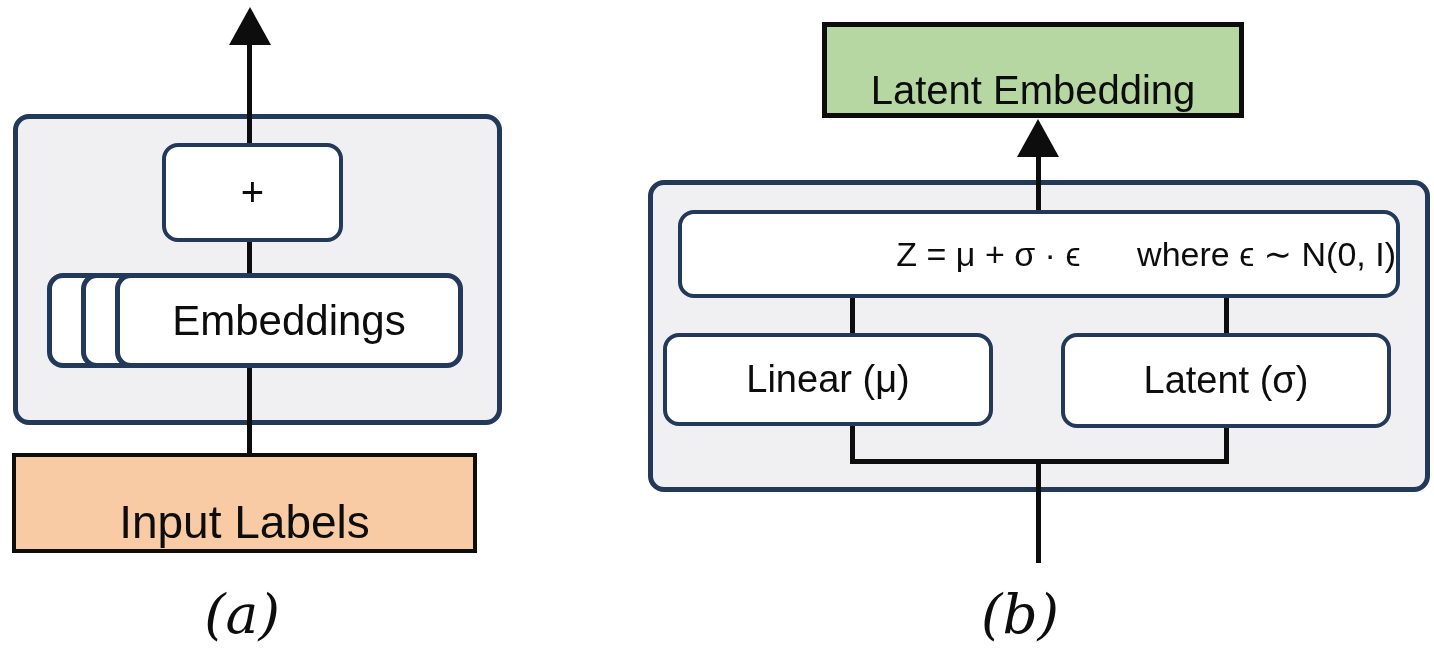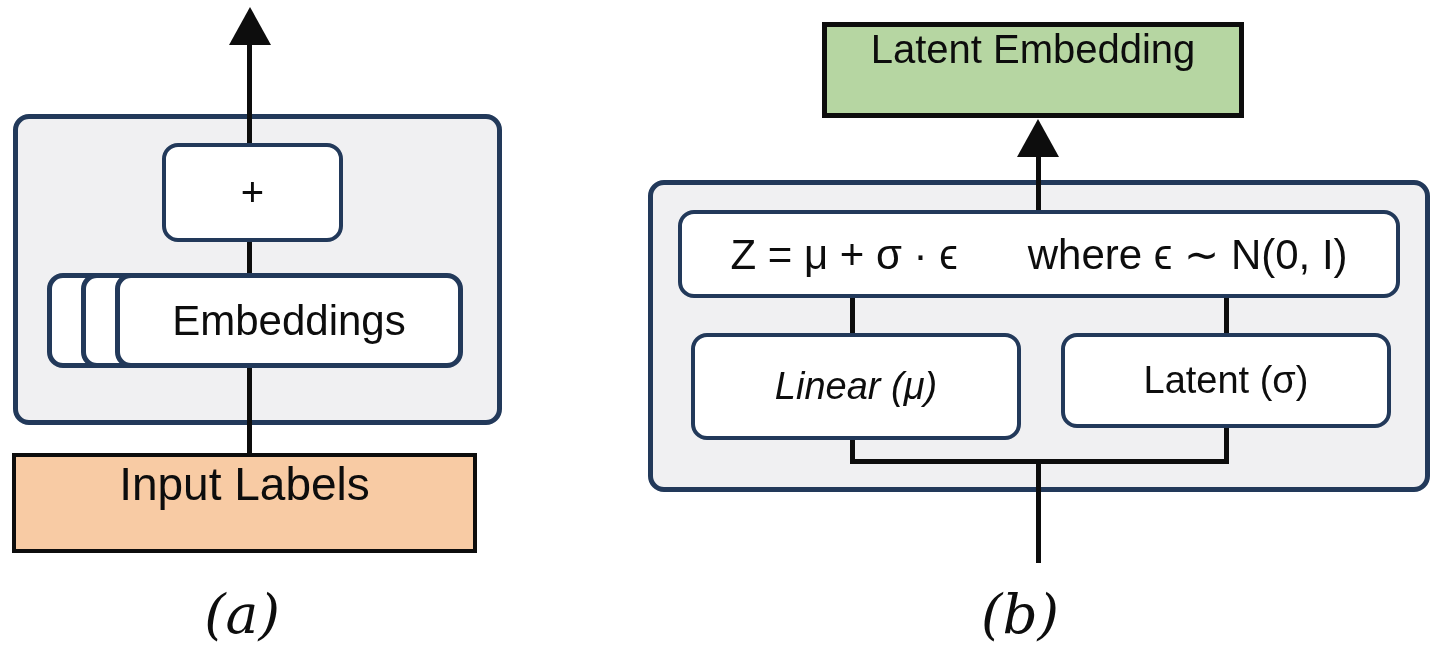--- a/index.html
+++ b/index.html
@@ -41,21 +41,21 @@
     justify-content: center;
     text-align: center;
   }
   .node.thick { border-width: 5px; }
 
   
   .rect-box {
     border: 4px solid var(--ink);
     z-index: 3;
     display: flex;
-    align-items: flex-start;
+    align-items: flex-end;
     justify-content: center;
     text-align: center;
   }
 
   
   .line {
     background: var(--ink);
     z-index: 2;
   }
 
@@ -74,21 +74,21 @@
     font-size: 55px;
     text-align: center;
     z-index: 3;
   }
 
   .txt-lg  { font-size: 46px; }
   .txt-md  { font-size: 42px; }
   .txt-green { font-size: 40px; }
   .txt-linear { font-size: 38px; }
   .txt-plus { font-size: 40px; }
-  .txt-formula { font-size: 42px; white-space: pre; }
+  .txt-formula { font-size: 34px; white-space: pre; justify-content: flex-end; }
 </style>
 </head>
 <body>
 
 <div id="canvas">
 
   <div class="abs arrow-up" style="left:229px; top:7px;"></div>
   <div class="abs line" style="left:247px; top:36px; width:5px; height:419px;"></div>
 
   <div class="abs group-box" style="left:13px; top:114px; width:489px; height:311px;"></div>
@@ -118,21 +118,21 @@
 
   <div class="abs group-box" style="left:648px; top:180px; width:782px; height:312px;"></div>
 
   <div class="abs node txt-formula" style="left:678px; top:210px; width:722px; height:88px;">
     <span>Z = μ + σ · ϵ      where ϵ ∼ N(0, I)</span>
   </div>
 
   <div class="abs line" style="left:850px; top:296px; width:5px; height:40px;"></div>
   <div class="abs line" style="left:1224px; top:296px; width:5px; height:40px;"></div>
 
-  <div class="abs node txt-linear" style="left:691px; top:333px; width:330px; height:107px;font-style:italic;">
+  <div class="abs node txt-linear" style="left:663px; top:333px; width:330px; height:93px;">
     <span>Linear (μ)</span>
   </div>
   <div class="abs node txt-linear" style="left:1061px; top:333px; width:330px; height:95px;">
     <span>Latent (σ)</span>
   </div>
 
   <div class="abs line" style="left:850px; top:426px; width:5px; height:38px;"></div>
   <div class="abs line" style="left:1224px; top:426px; width:5px; height:38px;"></div>
   <div class="abs line" style="left:850px; top:459px; width:379px; height:5px;"></div>
   <div class="abs line" style="left:1036px; top:459px; width:5px; height:104px;"></div>

